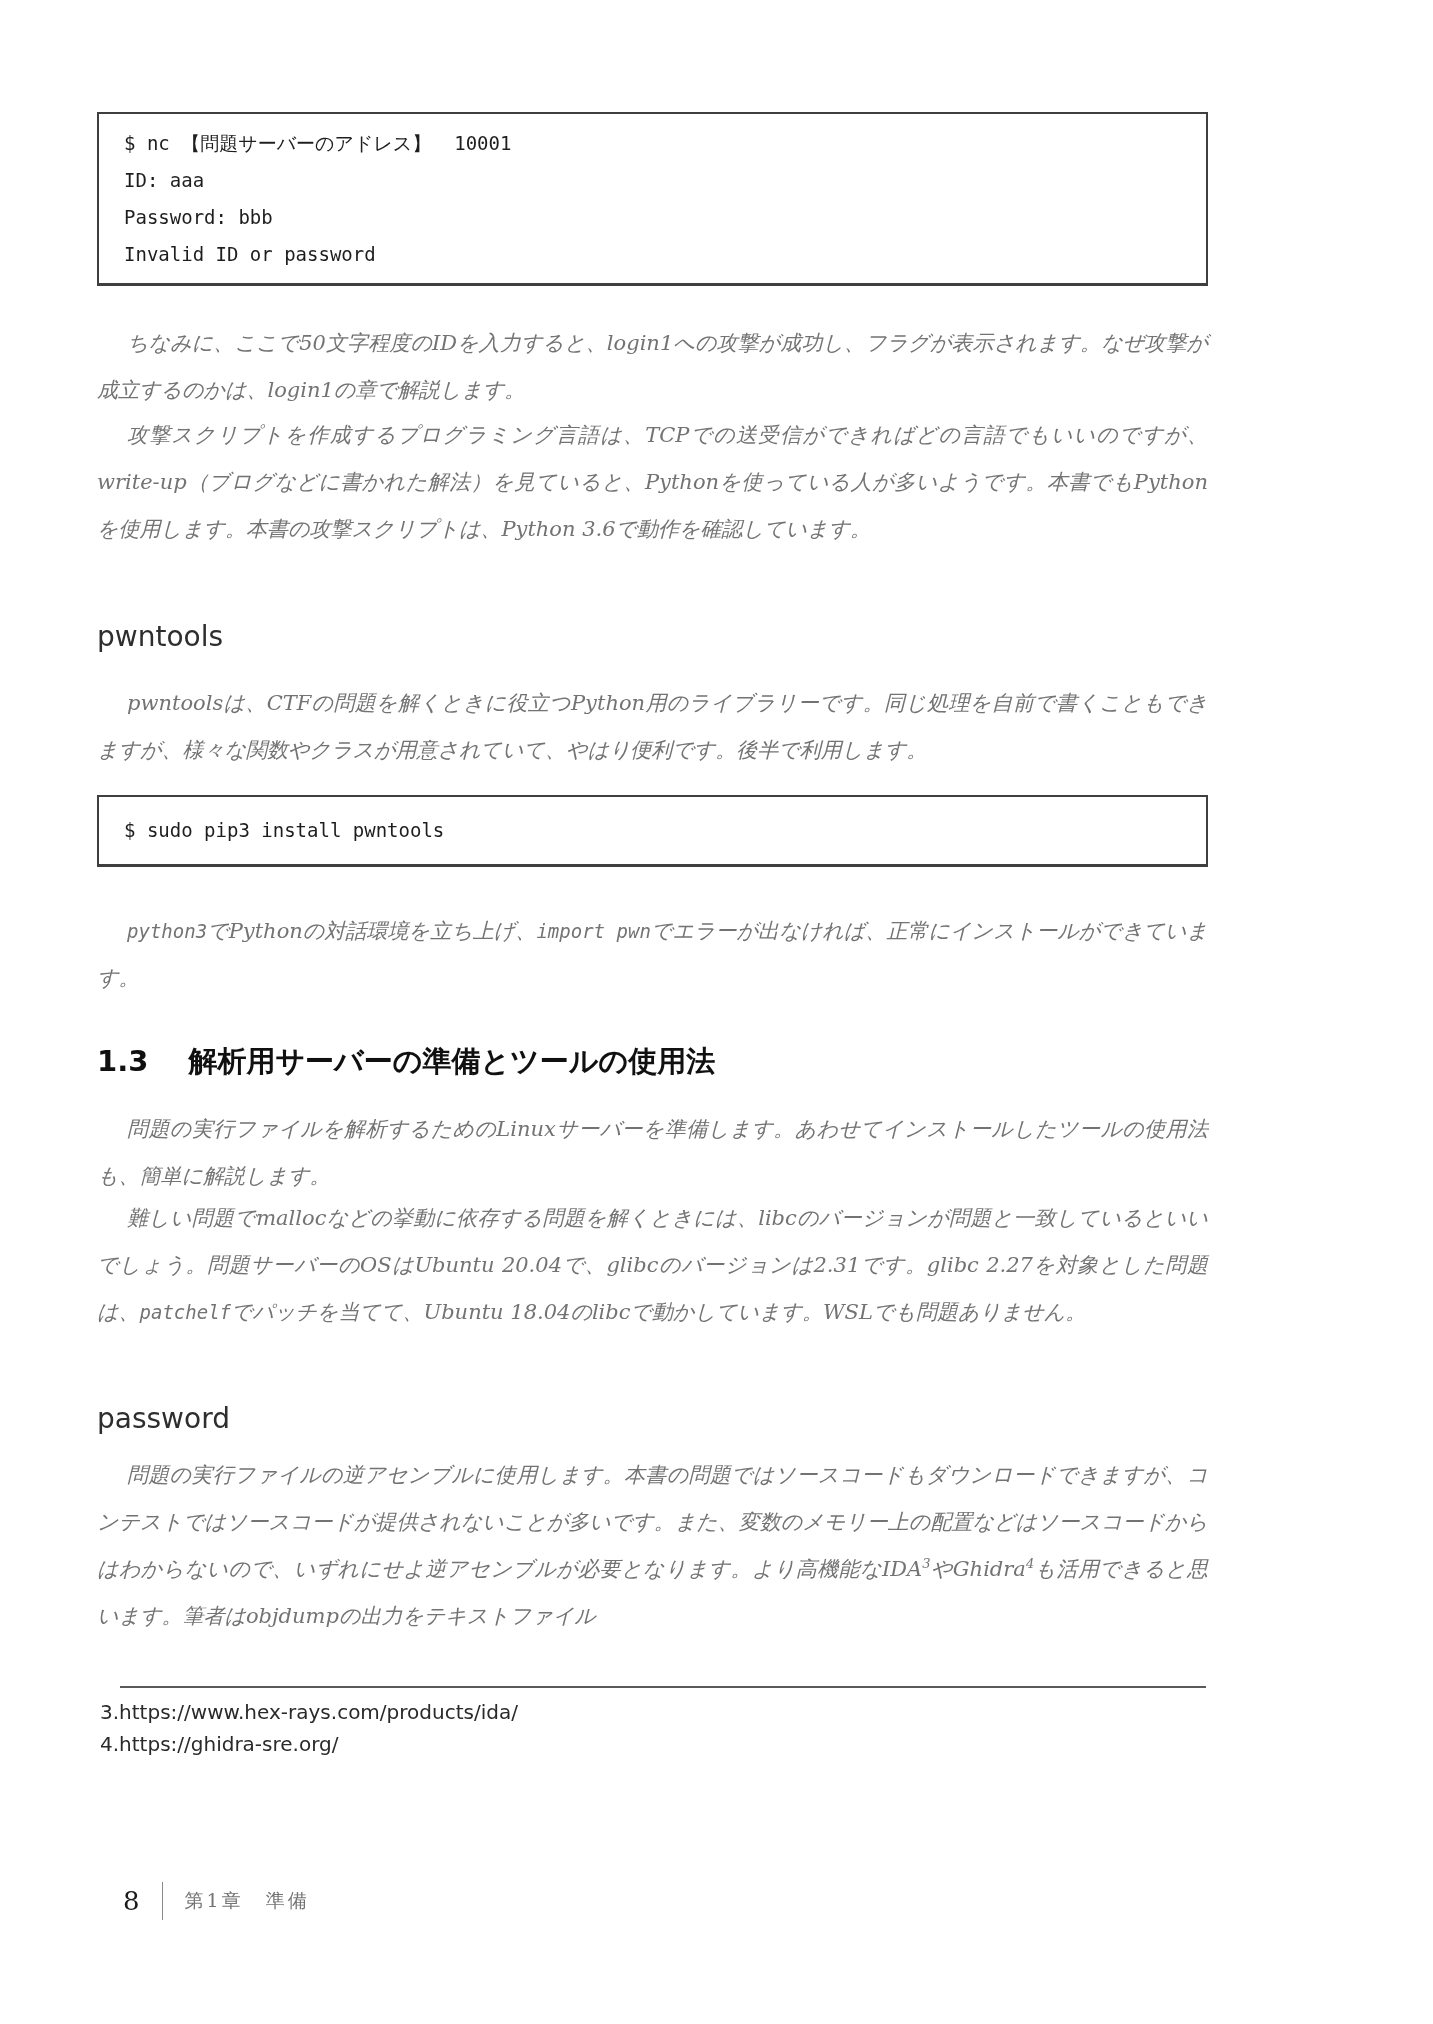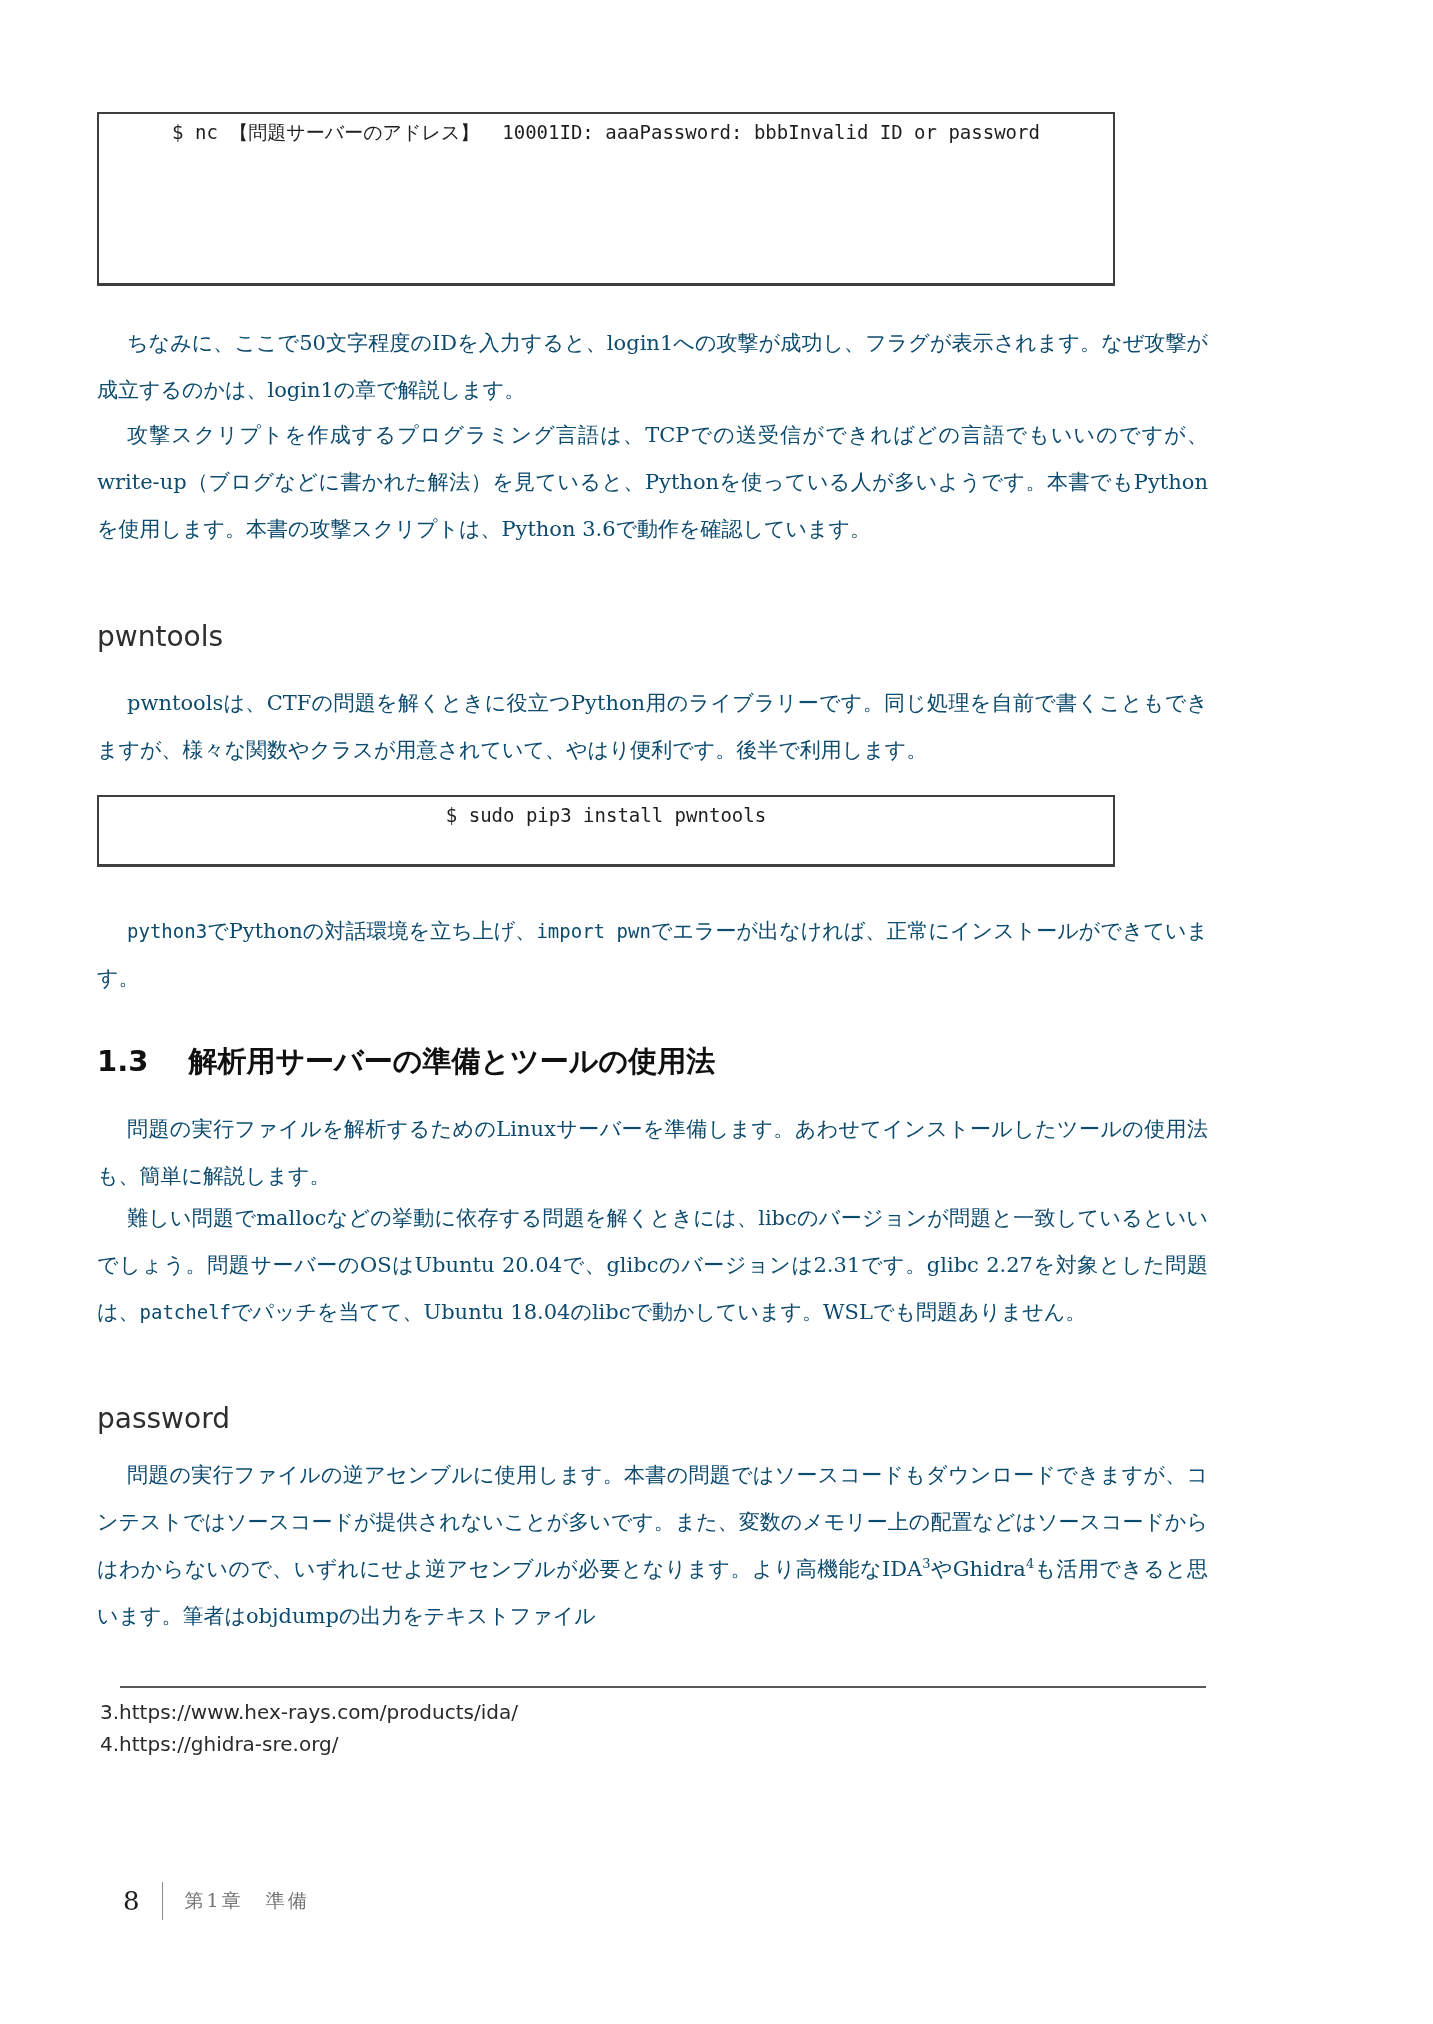--- a/index.html
+++ b/index.html
@@ -6,37 +6,38 @@
   html,body { background:#ffffff; }
   body {
     width:1433px; height:2024px; position:relative;
     font-family:"DejaVu Serif","Liberation Serif",serif;
     color:#1c1c1c;
   }
   .page { position:absolute; inset:0; background:#fff; }
 
   
   .codeblock {
-    position:absolute; left:97px; width:1018px;
+    position:absolute; left:97px; width:1111px;
     border:2px solid #3f3f3f; border-bottom-width:3px;
     padding:0 25px;
-    display:flex; flex-direction:row; justify-content:center;
+    display:flex; flex-direction:column; justify-content:center;
     font-family:"DejaVu Sans Mono","Liberation Mono",monospace;
     font-size:19px; color:#1e1e1e; background:#fff;
   }
   .cb1 { top:112px; height:174px; }
   .cb2 { top:795px; height:72px; }
   .code-line { line-height:37px; white-space:pre; }
 
   
   .body-para {
     position:absolute; left:97px; width:1111px;
     font-size:21px; line-height:47px;
     text-align:justify; text-indent:30px;
-    color:#0c4a6e;
+    color:#737373;
+    font-style:italic;
   }
   .p1 { top:320px; }
   .p2 { top:412px; }
   .p3 { top:680px; }
   .p4 { top:908px; }
   .p5 { top:1106px; }
   .p6 { top:1195px; }
   .p7 { top:1452px; }
   .body-para .mono {
     font-family:"DejaVu Sans Mono","Liberation Mono",monospace;

